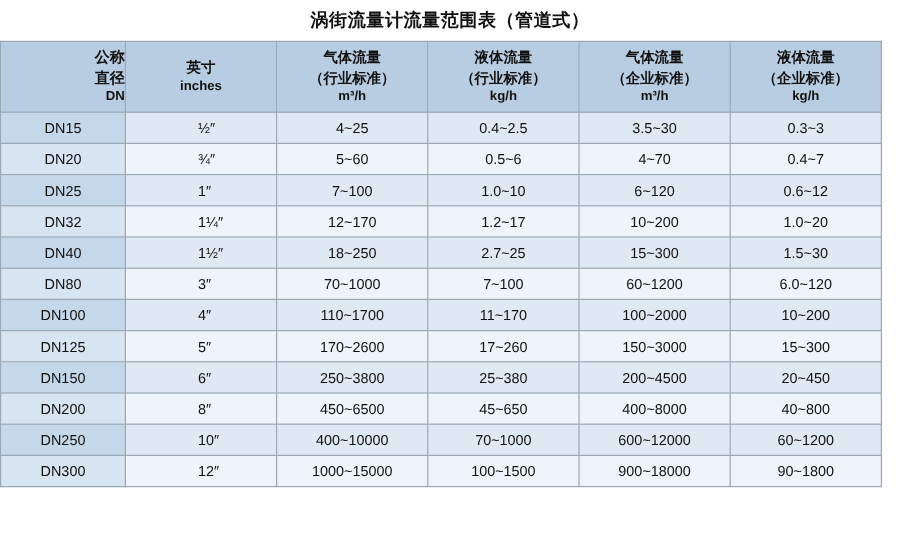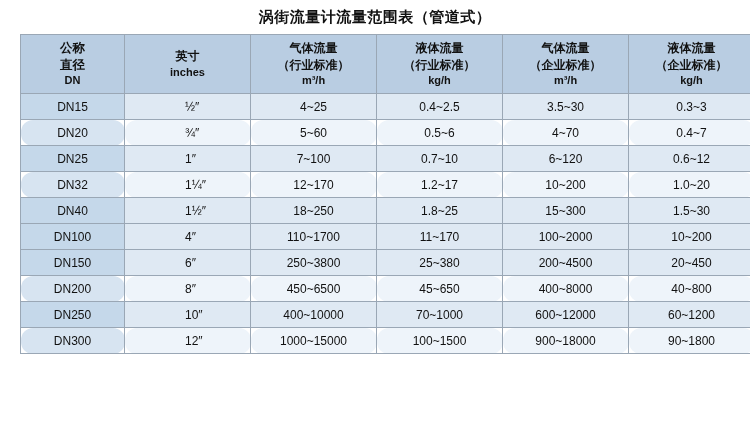--- a/index.html
+++ b/index.html
@@ -12,21 +12,21 @@
     background: #ffffff;
     font-family: "Liberation Sans", sans-serif;
     color: #1a1a1a;
     overflow: hidden;
   }
   .page {
     width: 750px;
     height: 445px;
     position: relative;
     box-sizing: border-box;
-    padding: 0 20px;
+    padding: 0 0;
   }
   .title {
     text-align: center;
     font-size: 15px;
     font-weight: bold;
     color: #111111;
     letter-spacing: 0.5px;
     padding: 8px 0 7px 0;
   }
   table.flow-table {
@@ -48,34 +48,34 @@
     font-weight: bold;
     height: 58px;
     line-height: 1.35;
     font-size: 12.5px;
   }
   thead th .hl {
     display: block;
   }
   thead th.col-dn {
     font-size: 12.5px;
+    text-align: right;
   }
   thead th .small {
     font-size: 11px;
     font-weight: bold;
   }
   tbody td {
     height: 25px;
   }
   tbody tr.odd td {
     background: #dfe9f3;
   }
   tbody tr.even td {
     background: #eef4fa;
-    border-radius: 12px;
   }
   tbody td.c0 {
     font-weight: normal;
   }
   tbody tr.odd td.c0 {
     background: #c5d8ea;
     margin-top: 40px;
   }
   tbody tr.even td.c0 {
     background: #d7e4f1;
@@ -149,48 +149,64 @@
           <td class="c1">¾″</td>
           <td class="c2">5~60</td>
           <td class="c3">0.5~6</td>
           <td class="c4">4~70</td>
           <td class="c5">0.4~7</td>
         </tr>
         <tr class="odd">
           <td class="c0">DN25</td>
           <td class="c1">1″</td>
           <td class="c2">7~100</td>
-          <td class="c3">0.7~10</td>
+          <td class="c3">1.0~10</td>
           <td class="c4">6~120</td>
           <td class="c5">0.6~12</td>
         </tr>
         <tr class="even">
           <td class="c0">DN32</td>
           <td class="c1">1¼″</td>
           <td class="c2">12~170</td>
           <td class="c3">1.2~17</td>
           <td class="c4">10~200</td>
           <td class="c5">1.0~20</td>
         </tr>
         <tr class="odd">
           <td class="c0">DN40</td>
           <td class="c1">1½″</td>
           <td class="c2">18~250</td>
-          <td class="c3">1.8~25</td>
+          <td class="c3">2.7~25</td>
           <td class="c4">15~300</td>
           <td class="c5">1.5~30</td>
+        </tr>
+        <tr class="even">
+          <td class="c0">DN80</td>
+          <td class="c1">3″</td>
+          <td class="c2">70~1000</td>
+          <td class="c3">7~100</td>
+          <td class="c4">60~1200</td>
+          <td class="c5">6.0~120</td>
         </tr>
         <tr class="odd">
           <td class="c0">DN100</td>
           <td class="c1">4″</td>
           <td class="c2">110~1700</td>
           <td class="c3">11~170</td>
           <td class="c4">100~2000</td>
           <td class="c5">10~200</td>
         </tr>
+        <tr class="even">
+          <td class="c0">DN125</td>
+          <td class="c1">5″</td>
+          <td class="c2">170~2600</td>
+          <td class="c3">17~260</td>
+          <td class="c4">150~3000</td>
+          <td class="c5">15~300</td>
+        </tr>
         <tr class="odd">
           <td class="c0">DN150</td>
           <td class="c1">6″</td>
           <td class="c2">250~3800</td>
           <td class="c3">25~380</td>
           <td class="c4">200~4500</td>
           <td class="c5">20~450</td>
         </tr>
         <tr class="even">
           <td class="c0">DN200</td>

